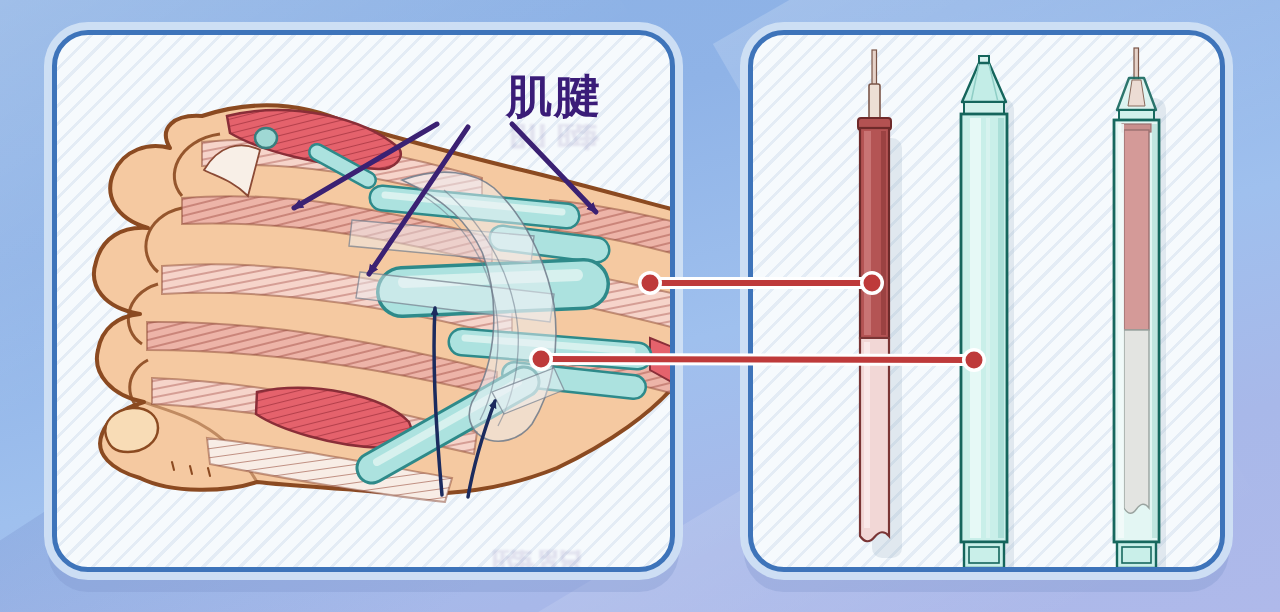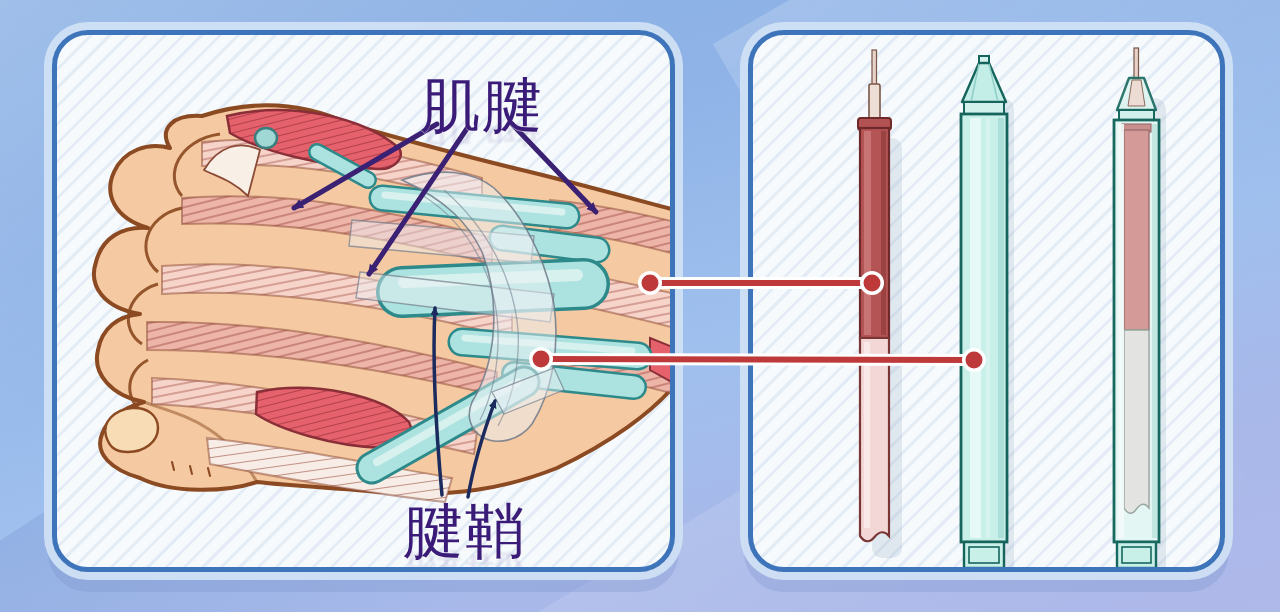--- a/index.html
+++ b/index.html
@@ -18,21 +18,21 @@
   .panel{position:absolute;top:30px;height:532px;border:5px solid #3E74BA;border-radius:36px;
          overflow:hidden;
          background:
            repeating-linear-gradient(135deg,rgba(186,204,227,0) 0 10px,rgba(186,204,227,0.30) 10px 13px),
            #F6FAFD;
          box-shadow:0 0 0 8px rgba(208,224,244,0.95), 0 16px 0 4px rgba(123,146,203,0.30);}
   .panel-left{left:52px;width:613px;}
   .panel-right{left:748px;width:467px;}
   .panel svg{position:absolute;left:-5px;top:-5px;}
   .overlay{position:absolute;left:0;top:0;width:1280px;height:612px;pointer-events:none;z-index:30;}
-  .anat-label{position:absolute;width:240px;text-align:center;font-weight:normal;font-size:60px;
+  .anat-label{position:absolute;width:240px;text-align:right;font-weight:bold;font-size:46px;
               letter-spacing:2px;color:#3A1C78;z-index:20;
               text-shadow:0 1px 0 rgba(255,255,255,0.5);}
   .label-top{left:305px;top:31px;}
   .label-bottom{left:288px;top:457px;}
   .reflection{transform:scaleY(-1);opacity:0.10;filter:blur(1px);height:34px;overflow:hidden;
               text-shadow:none;}
   .refl-top{top:89px;}
   .refl-bottom{top:515px;}
 </style>
 </head>
@@ -163,21 +163,20 @@
       </g>
 
       <g stroke="#1B2B5E" stroke-width="3.5" fill="none" stroke-linecap="round">
         <path d="M390,465 C384,400 380,335 383,278" marker-end="url(#arrN)"></path>
         <path d="M416,467 C422,432 433,398 443,371" marker-end="url(#arrN)"></path>
       </g>
     </svg>
 
     <div class="anat-label label-top">肌腱</div>
     <div class="anat-label label-top reflection refl-top">肌腱</div>
-    <div class="anat-label label-bottom">腱鞘</div>
     <div class="anat-label label-bottom reflection refl-bottom">腱鞘</div>
   </div>
 
   <div class="panel panel-right">
     <svg width="477" height="542" viewBox="0 0 477 542">
 
       <g fill="rgba(110,140,170,0.16)">
         <rect x="118" y="100" width="30" height="420" rx="10" transform="translate(6,8)"></rect>
         <rect x="213" y="60" width="46" height="480" rx="12" transform="translate(7,8)"></rect>
         <rect x="366" y="60" width="45" height="480" rx="12" transform="translate(7,8)"></rect>

